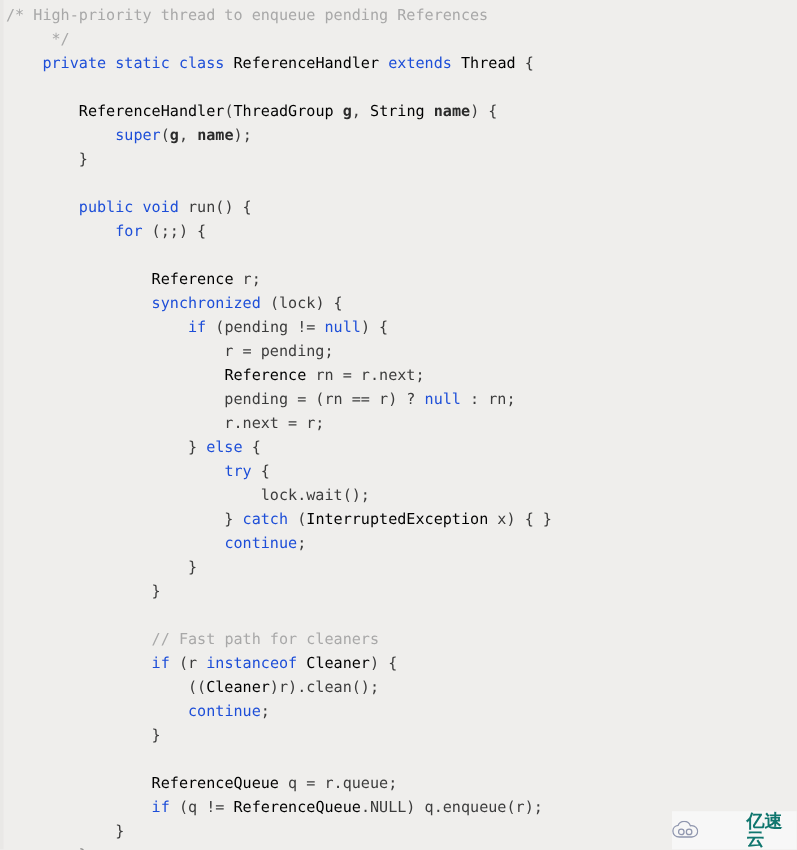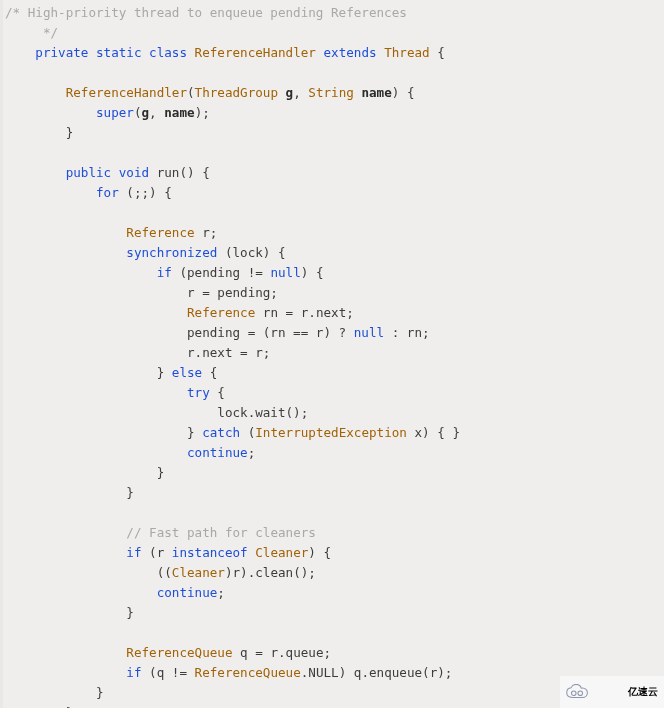--- a/index.html
+++ b/index.html
@@ -43,21 +43,21 @@
     white-space: pre;
     color: #2b2b2b;
   }
   .ln {
     display: block;
     height: 20px;
     white-space: pre;
   }
   .cmt  { color: #a8a8a8; }
   .kw   { color: #1d4ed8; }
-  .typ  { color: #a16207; }
+  .typ  { color: #000000; }
   .pln  { color: #3c3c3c; }
   .prm  { color: #2b2b2b; font-weight: bold; }
   .pun  { color: #3c3c3c; }
 
   
   #watermark {
     position: absolute;
     right: 0px;
     bottom: 0px;
     width: 104px;
@@ -69,23 +69,23 @@
     gap: 4px;
   }
   #watermark .wm-icon {
     display: block;
     width: 22px;
     height: 16px;
     flex: 0 0 auto;
   }
   #watermark .wm-text {
     font-family: "DejaVu Sans", "Liberation Sans", sans-serif;
-    font-size: 10px;
+    font-size: 15px;
     font-weight: bold;
-    color: #000000;
+    color: #0f766e;
     letter-spacing: 0px;
     line-height: 1;
     margin-left: 36px;
   }
 </style>
 </head>
 <body>
 
 <div id="code-viewer">
 

